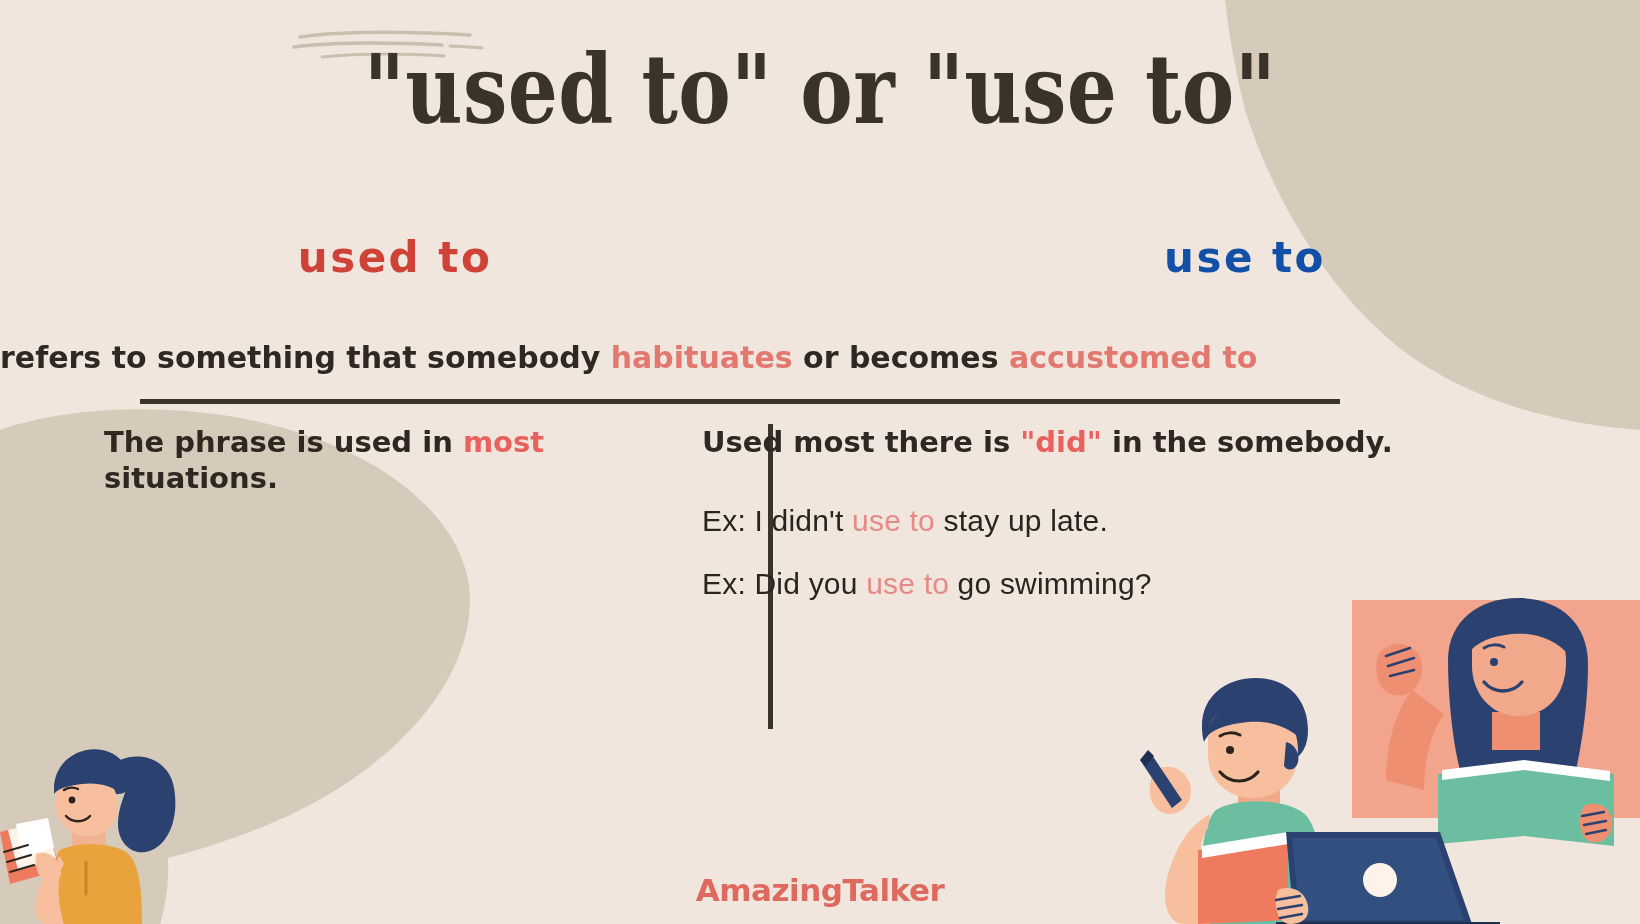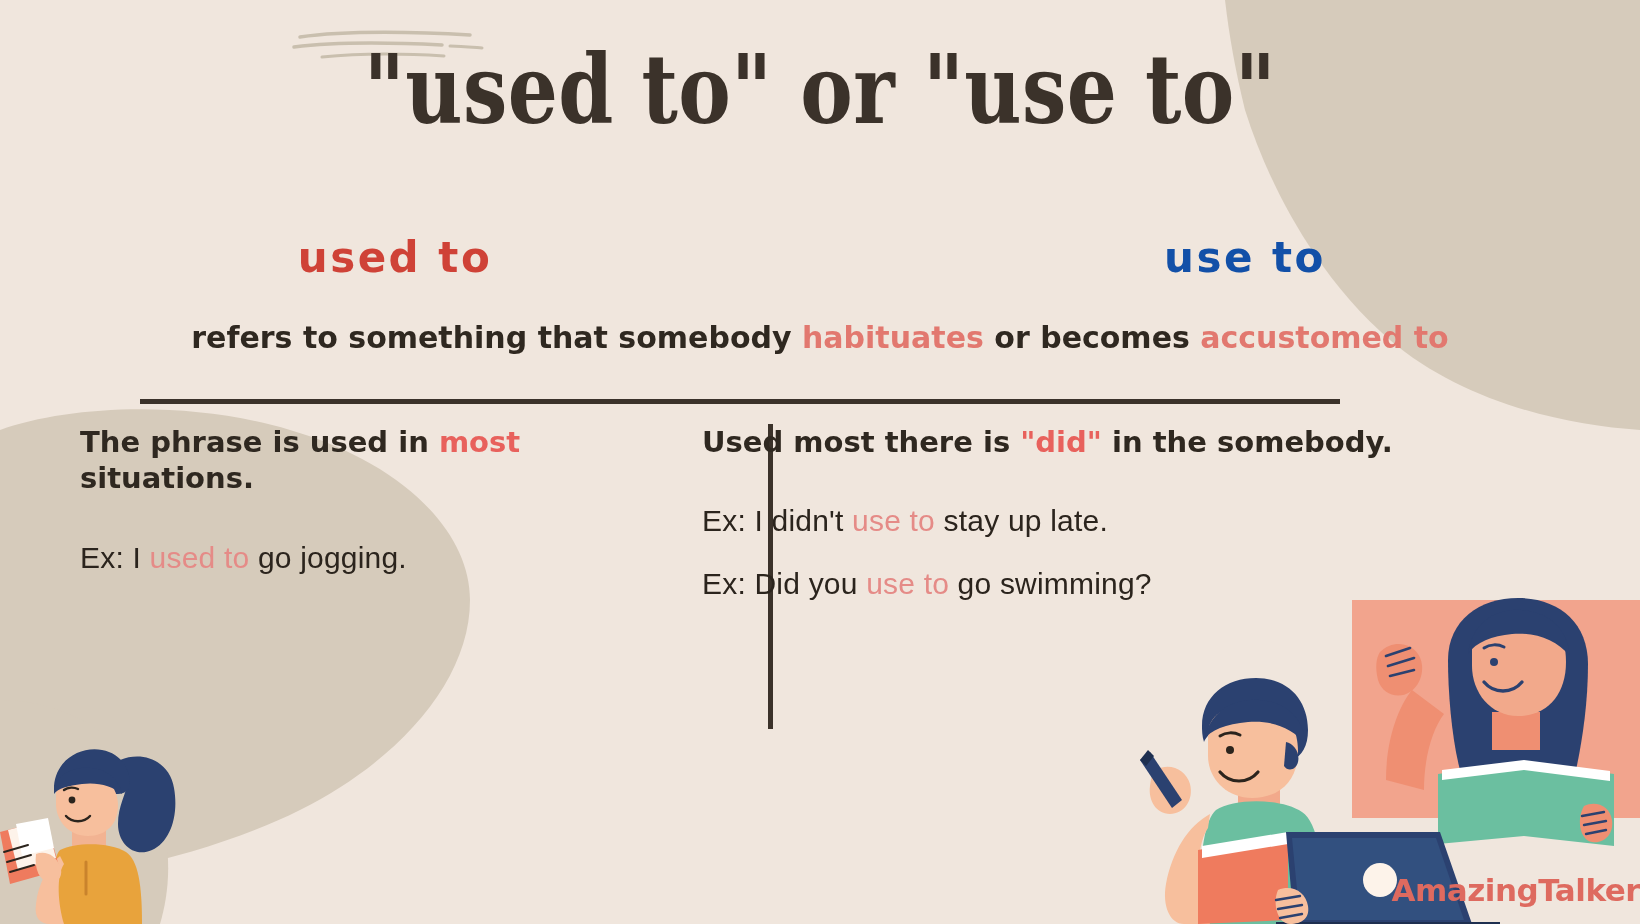--- a/index.html
+++ b/index.html
@@ -73,24 +73,23 @@
     font-weight: 700;
     font-size: 42px;
     letter-spacing: 2.5px;
   }
   .col-head.left  { color: #cf4237; padding-right: 40px; }
   .col-head.right { color: #1250a8; padding-left: 20px; }
 
   
   .definition {
     position: absolute;
-    top: 320px;
-    left: 0;
-    width: 100%;
-    text-align: center;
+    top: 340px;
+    left: 0;
+    width: 100%;
     z-index: 5;
     font-family: "DejaVu Sans", sans-serif;
     font-weight: 700;
     font-size: 30px;
     color: #2f2820;
     white-space: nowrap;
   }
   .definition .hl { color: #e2786f; }
 
   .rule {
@@ -118,21 +117,21 @@
     position: absolute;
     top: 424px;
     left: 0;
     width: 100%;
     z-index: 5;
     display: flex;
   }
   .col {
     box-sizing: border-box;
   }
-  .col.left  { width: 672px; padding-left: 80px; padding-right: 24px; }
+  .col.left  { width: 672px; padding-left: 104px; padding-right: 24px; }
   .col.right { width: 872px; padding-left: 30px;  padding-right: 20px; }
 
   .col-rule-head {
     font-family: "DejaVu Sans", sans-serif;
     font-weight: 700;
     font-size: 29px;
     color: #2f2820;
     line-height: 1.25;
     margin-bottom: 42px;
   }
@@ -148,21 +147,21 @@
   }
   .example .hl { color: #e58b87; }
   .example .indent { display: inline-block; width: 56px; }
 
   
   .logo {
     position: absolute;
     left: 0;
     bottom: 16px;
     width: 100%;
-    text-align: right;
+    text-align: center;
     z-index: 6;
     font-family: "DejaVu Sans", sans-serif;
     font-weight: 700;
     font-size: 31px;
     letter-spacing: -0.5px;
     color: #de6a5f;
   }
 
   
   .illus-left {
@@ -222,23 +221,20 @@
   <div class="rule"></div>
   <div class="vrule"></div>
 
   <div class="columns">
 
     <div class="col left">
       <div class="col-rule-head">
         <span>The phrase is used in </span><span class="hl">most</span><span> situations.</span>
       </div>
 
-      <div class="example">
-        <span>Ex: I </span><span class="hl">used to</span><span> go jogging.</span>
-      </div>
 
 
     </div>
 
     <div class="col right">
       <div class="col-rule-head">
         <span>Used most there is </span><span class="hl">"did"</span><span> in the somebody.</span>
       </div>
 
       <div class="example">

